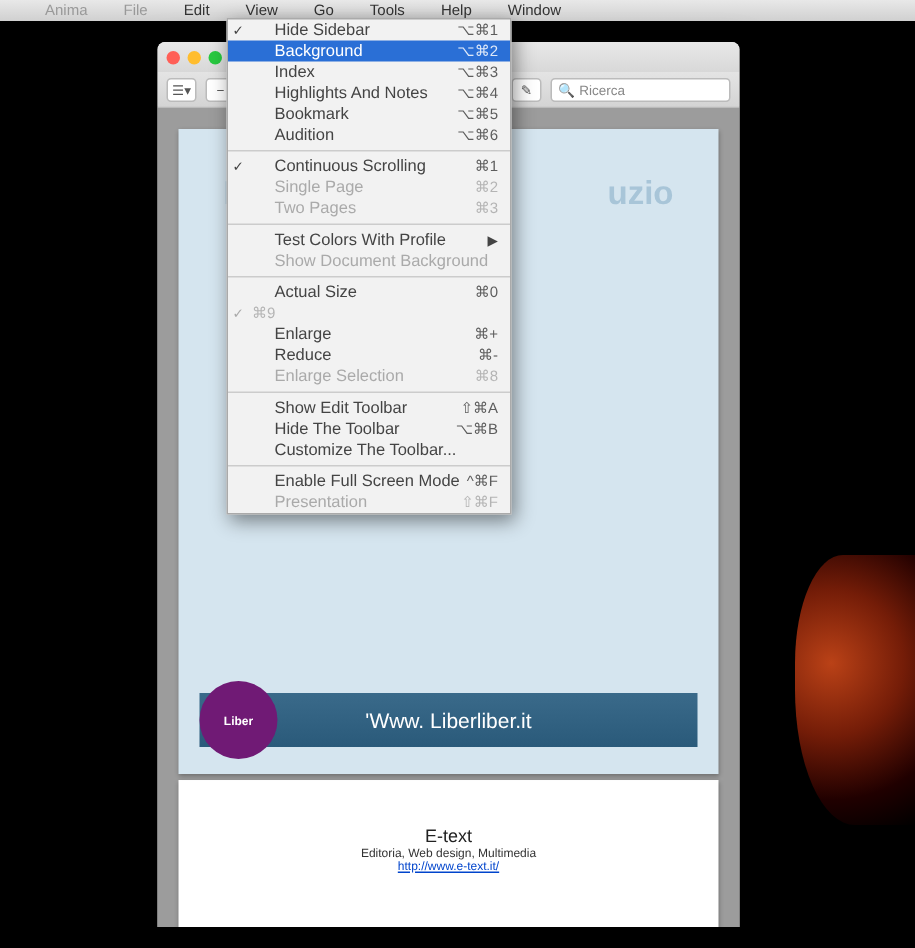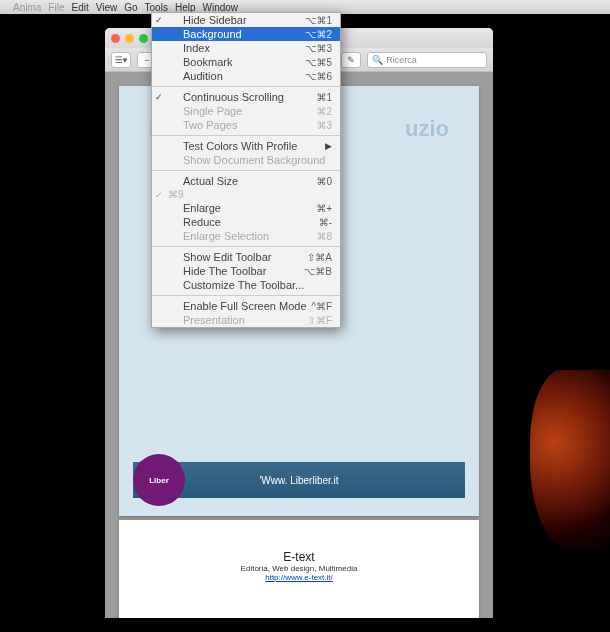--- a/index.html
+++ b/index.html
@@ -13,21 +13,21 @@
       position: relative;
     }
     .menubar {
       position: absolute;
       top: 0; left: 0; right: 0;
       height: 14px;
       background: linear-gradient(#e8e8e8,#d0d0d0);
       display: flex;
       align-items: center;
       padding-left: 6px;
-      gap: 7px;
+      gap: 24px;
       color: #333;
       font-size: 10px;
     }
     .menubar .apple { font-size: 11px; }
     .menubar .greyed { color: #999; }
     .window {
       position: absolute;
       top: 28px;
       left: 105px;
       width: 388px;
@@ -95,21 +95,21 @@
     .page .title-blur {
       position:absolute; top:30px; left:30px;
       color:#a8c5d8; font-size:22px; font-weight:bold;
     }
     .page .title-blur.r { right:30px; left:auto; }
     .footerband {
       position:absolute; left:14px; right:14px; bottom:18px;
       height:36px;
       background: linear-gradient(#3a6a8a,#2a5a7a);
       display:flex; align-items:center; justify-content:center;
-      color:#fff; font-size:10px;
+      color:#fff; font-size:14px;
     }
     .badge {
       position:absolute; left:14px; bottom:10px;
       width:52px; height:52px; border-radius:50%;
       background:#701a75;
       display:flex; align-items:center; justify-content:center;
       color:#fff; font-size:8px; font-weight:bold;
     }
     .page2 {
       background:#fff;
@@ -218,20 +218,24 @@
     </div>
   <div class="mrow hl">
       <span class="lab">Background</span>
       <span class="sc">⌥⌘2</span>
     </div>
   <div class="mrow">
       <span class="lab">Index</span>
       <span class="sc">⌥⌘3</span>
     </div>
   <div class="mrow">
+      <span class="lab">Highlights And Notes</span>
+      <span class="sc">⌥⌘4</span>
+    </div>
+  <div class="mrow">
       <span class="lab">Bookmark</span>
       <span class="sc">⌥⌘5</span>
     </div>
   <div class="mrow">
       <span class="lab">Audition</span>
       <span class="sc">⌥⌘6</span>
     </div>
   <div class="msep"></div>
   <div class="mrow">
       <span class="chk">✓</span>

